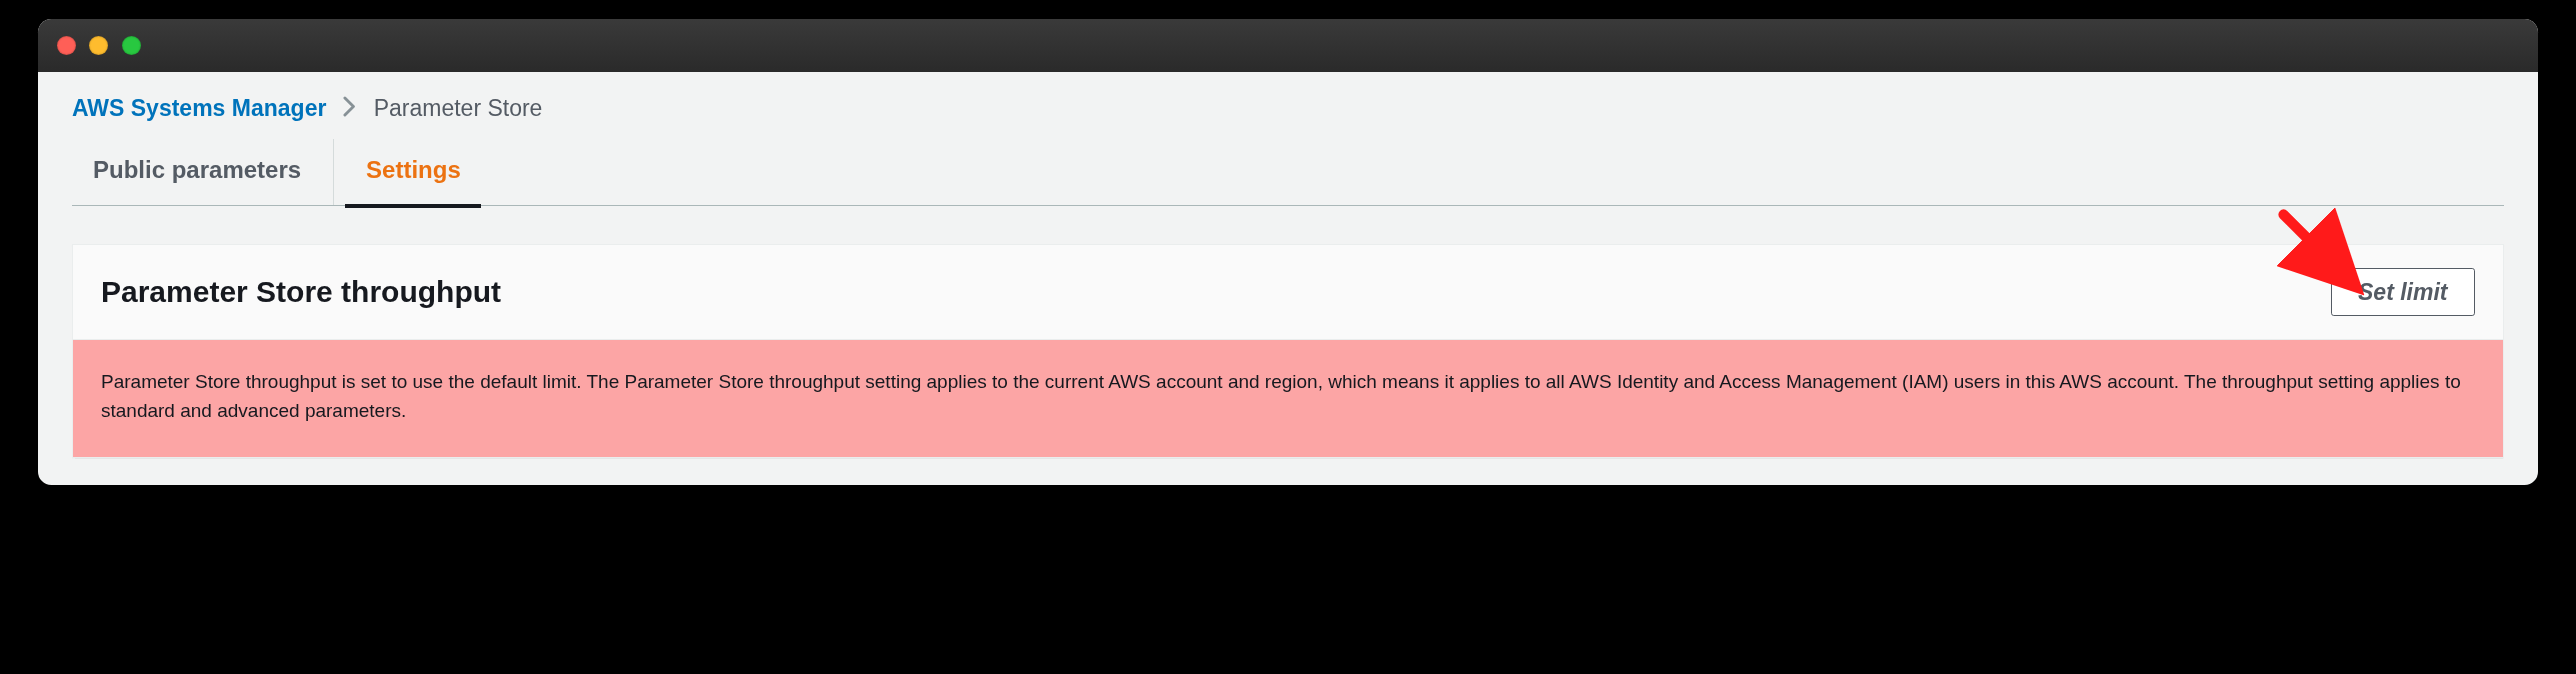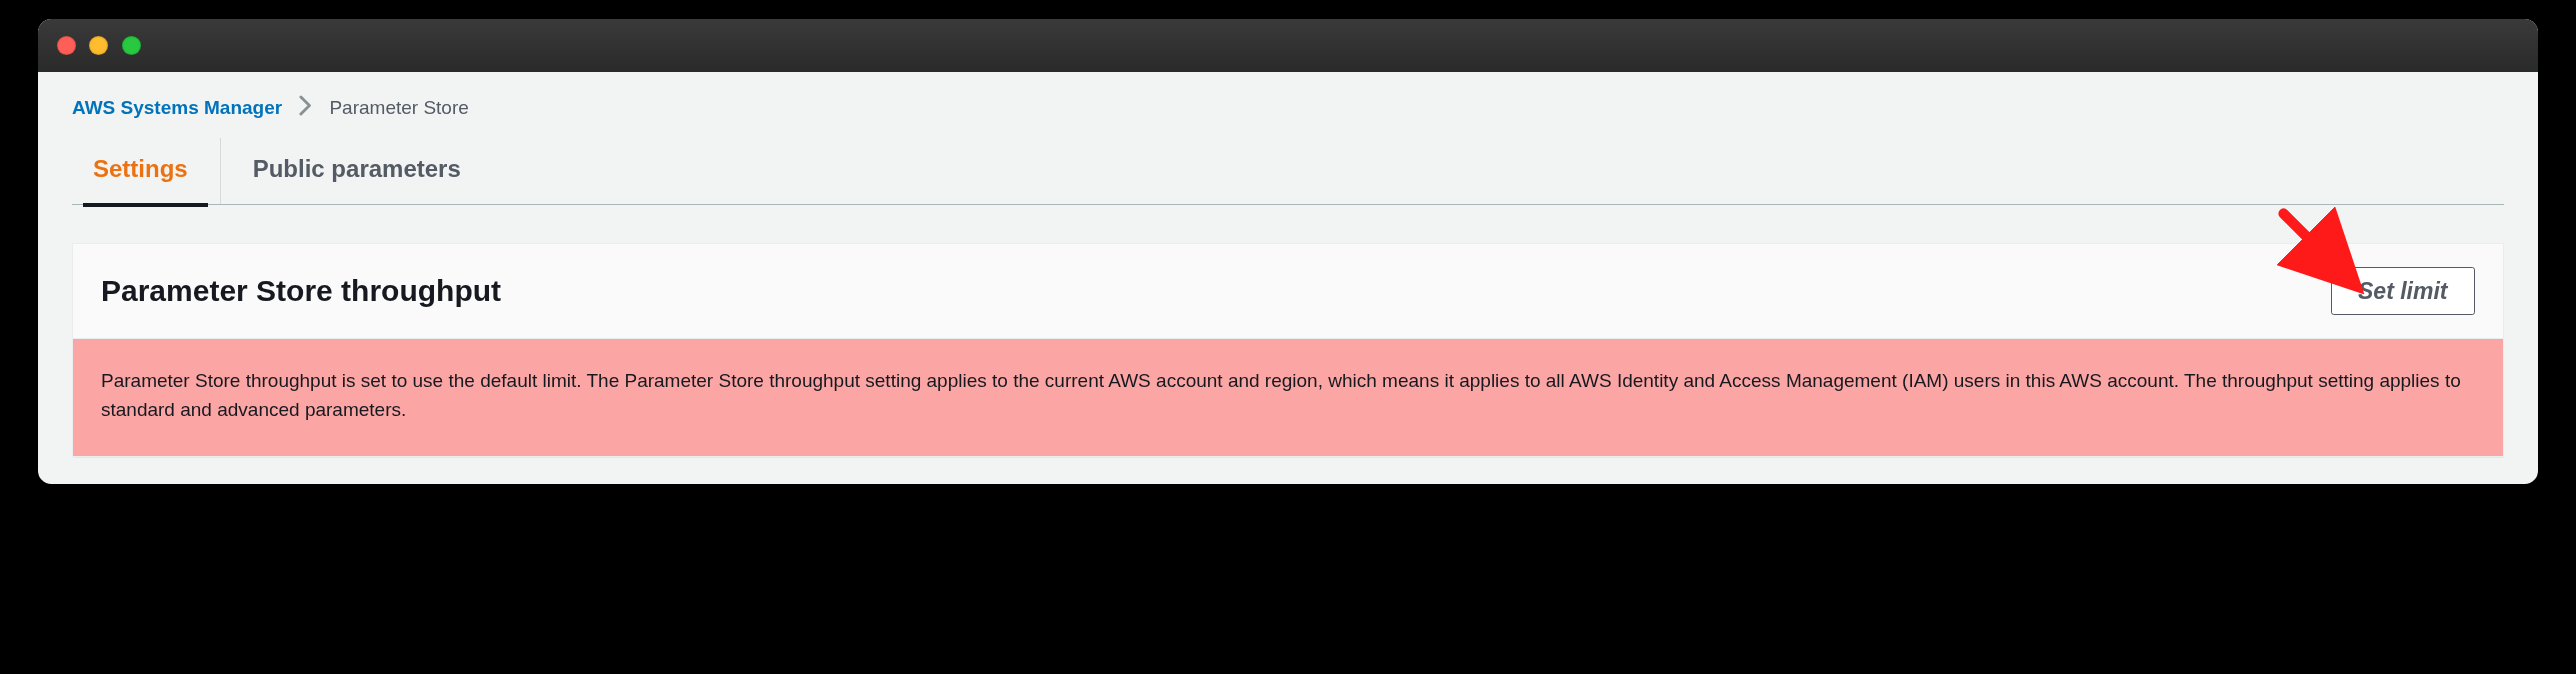--- a/index.html
+++ b/index.html
@@ -33,21 +33,21 @@
     }
     .red { background: #ff5f57; }
     .yellow { background: #febc2e; }
     .green { background: #28c840; }
     .content {
       background: #f2f3f3;
       padding: 0;
     }
     .breadcrumb {
       padding: 23px 34px 17px 34px;
-      font-size: 19px;
+      font-size: 23px;
       color: #545b64;
       display: flex;
       align-items: center;
       gap: 17px;
     }
     .breadcrumb a {
       color: #0073bb;
       text-decoration: none;
       font-weight: 600;
     }
@@ -142,22 +142,22 @@
       <a href="#">AWS Systems Manager</a>
       <span class="chevron">
         <svg width="13.3" height="21" viewBox="0 0 14 22">
             <path d="M2 2 L11 11 L2 20" stroke="#879196" stroke-width="3" fill="none" stroke-linecap="round" stroke-linejoin="round"></path>
           </svg>
       </span>
       <span>Parameter Store</span>
     </div>
 
     <div class="tabs">
+      <div class="tab">Public parameters</div>
       <div class="tab active">Settings</div>
-      <div class="tab">Public parameters</div>
     </div>
 
     <div class="panel">
       <svg class="arrow" width="104" height="104" viewBox="0 0 110 110">
         <defs>
           <marker id="ah" markerWidth="8" markerHeight="8" refX="6" refY="4" orient="auto">
             <path d="M0,0 L8,4 L0,8 Z" fill="#ff1a1a"></path>
           </marker>
         </defs>
         <line x1="8" y1="8" x2="78" y2="78" stroke="#ff1a1a" stroke-width="11" marker-end="url(#ah)" stroke-linecap="round"></line>

